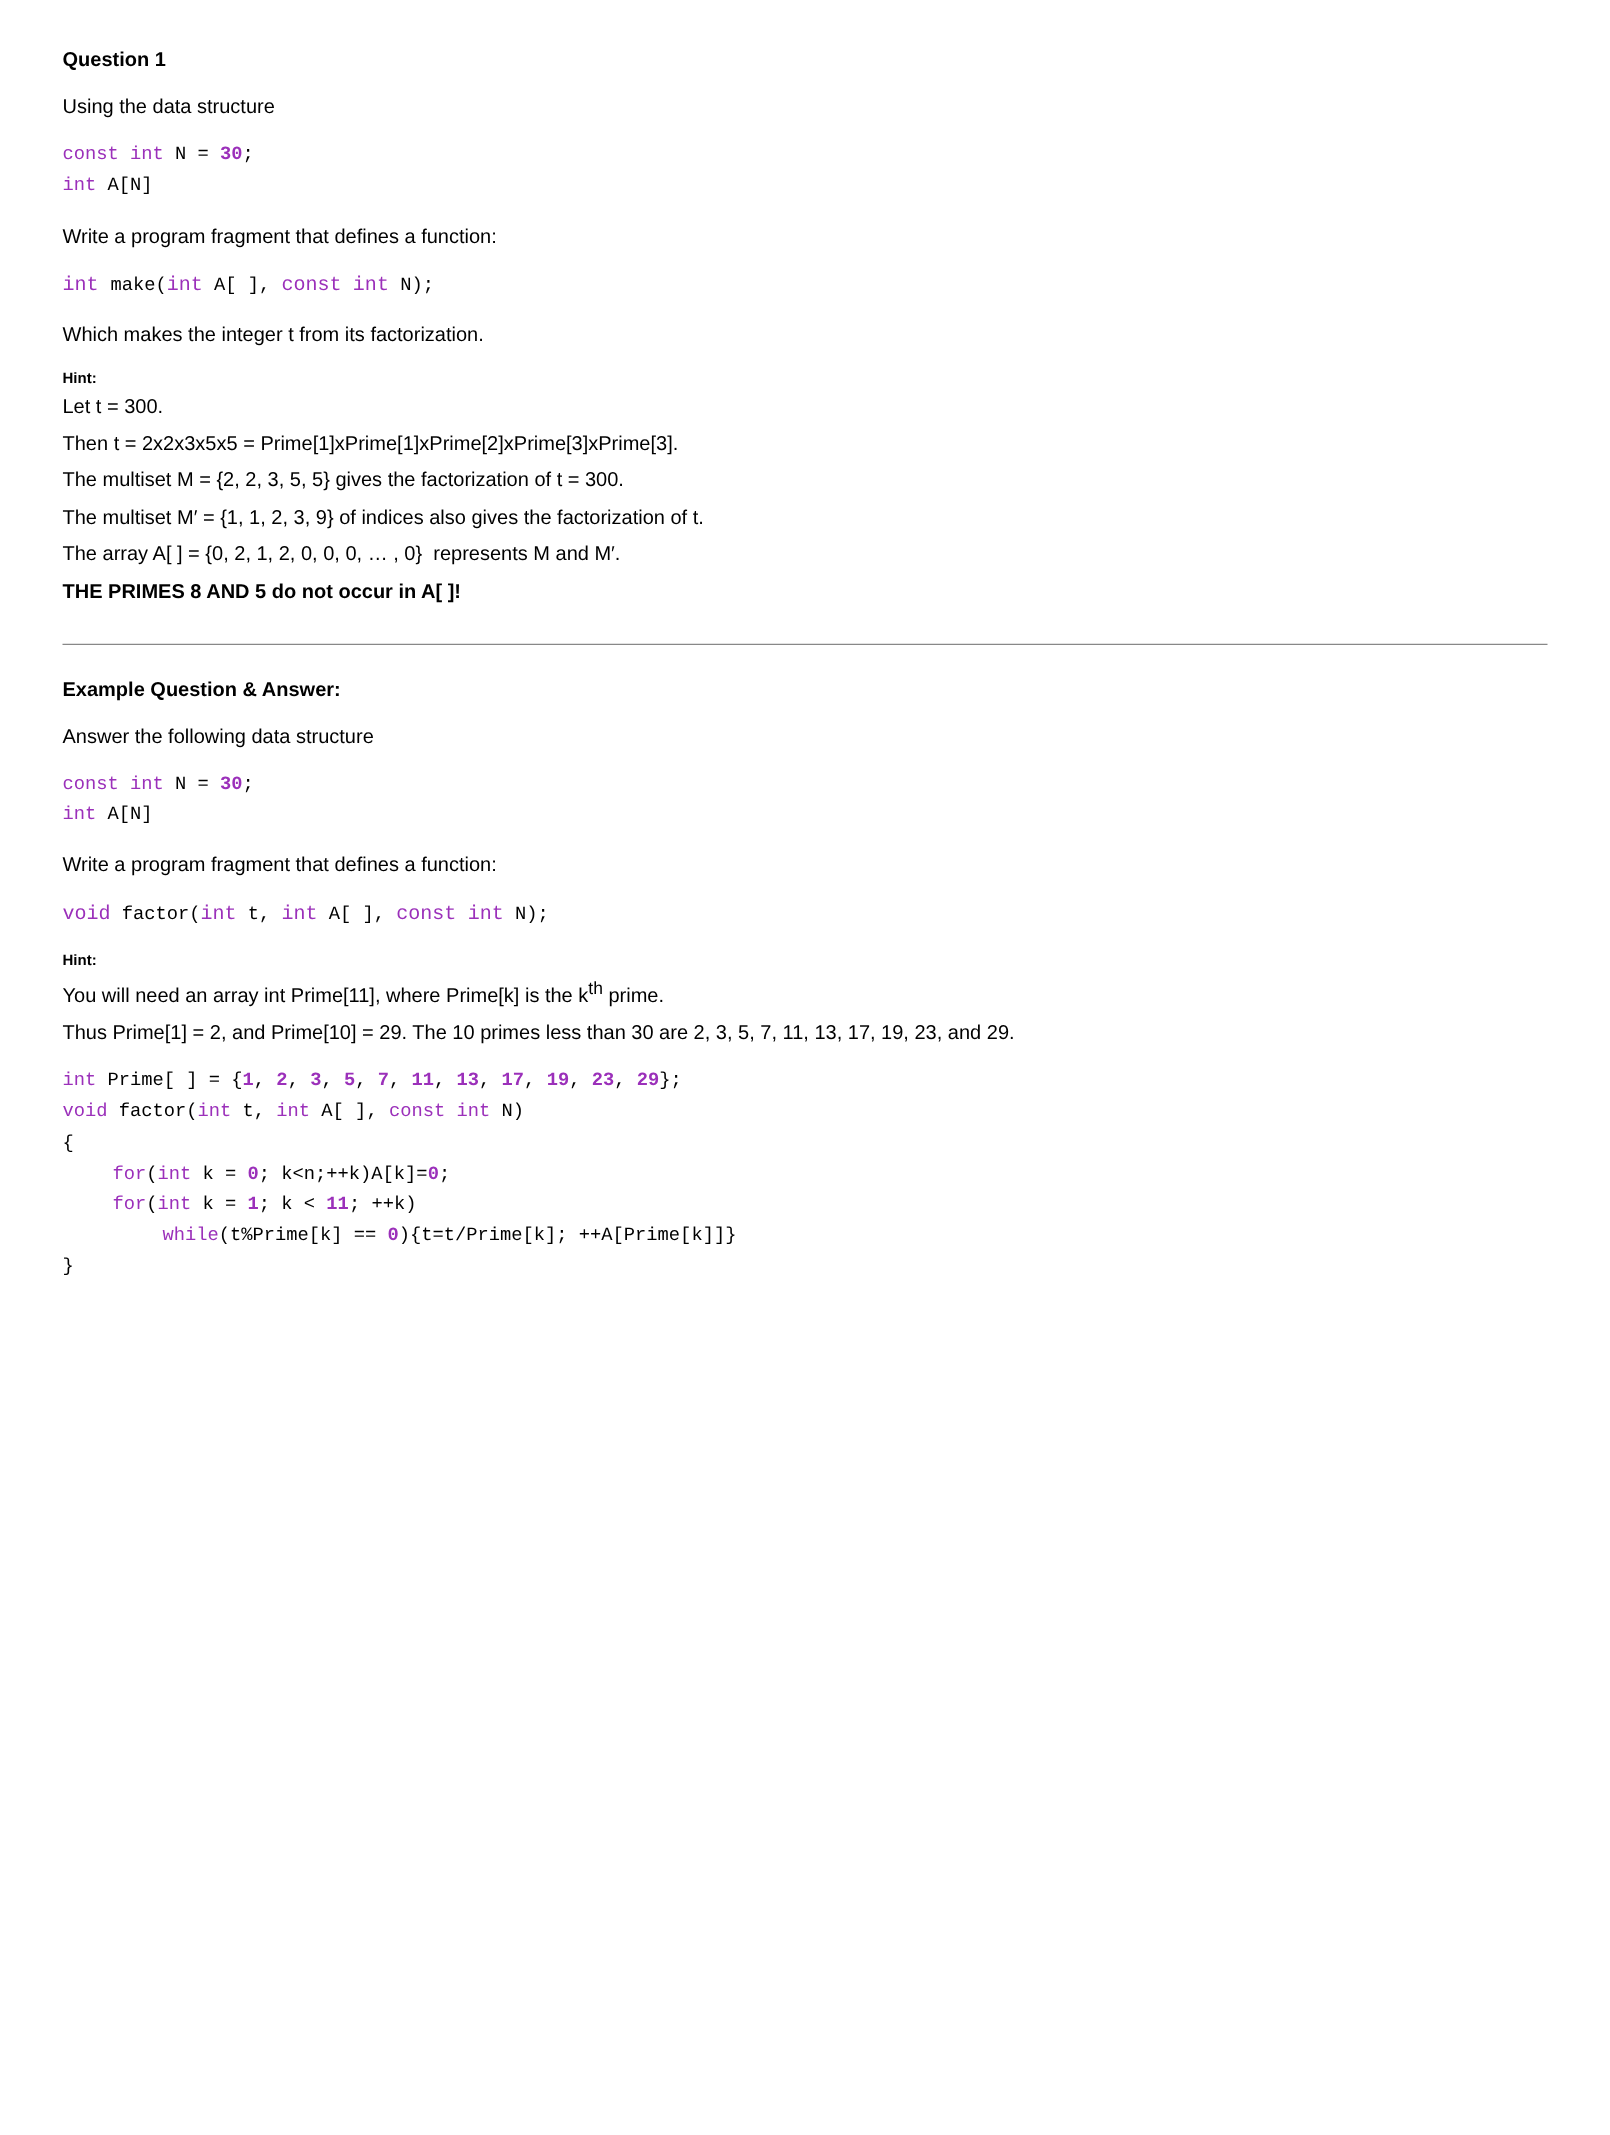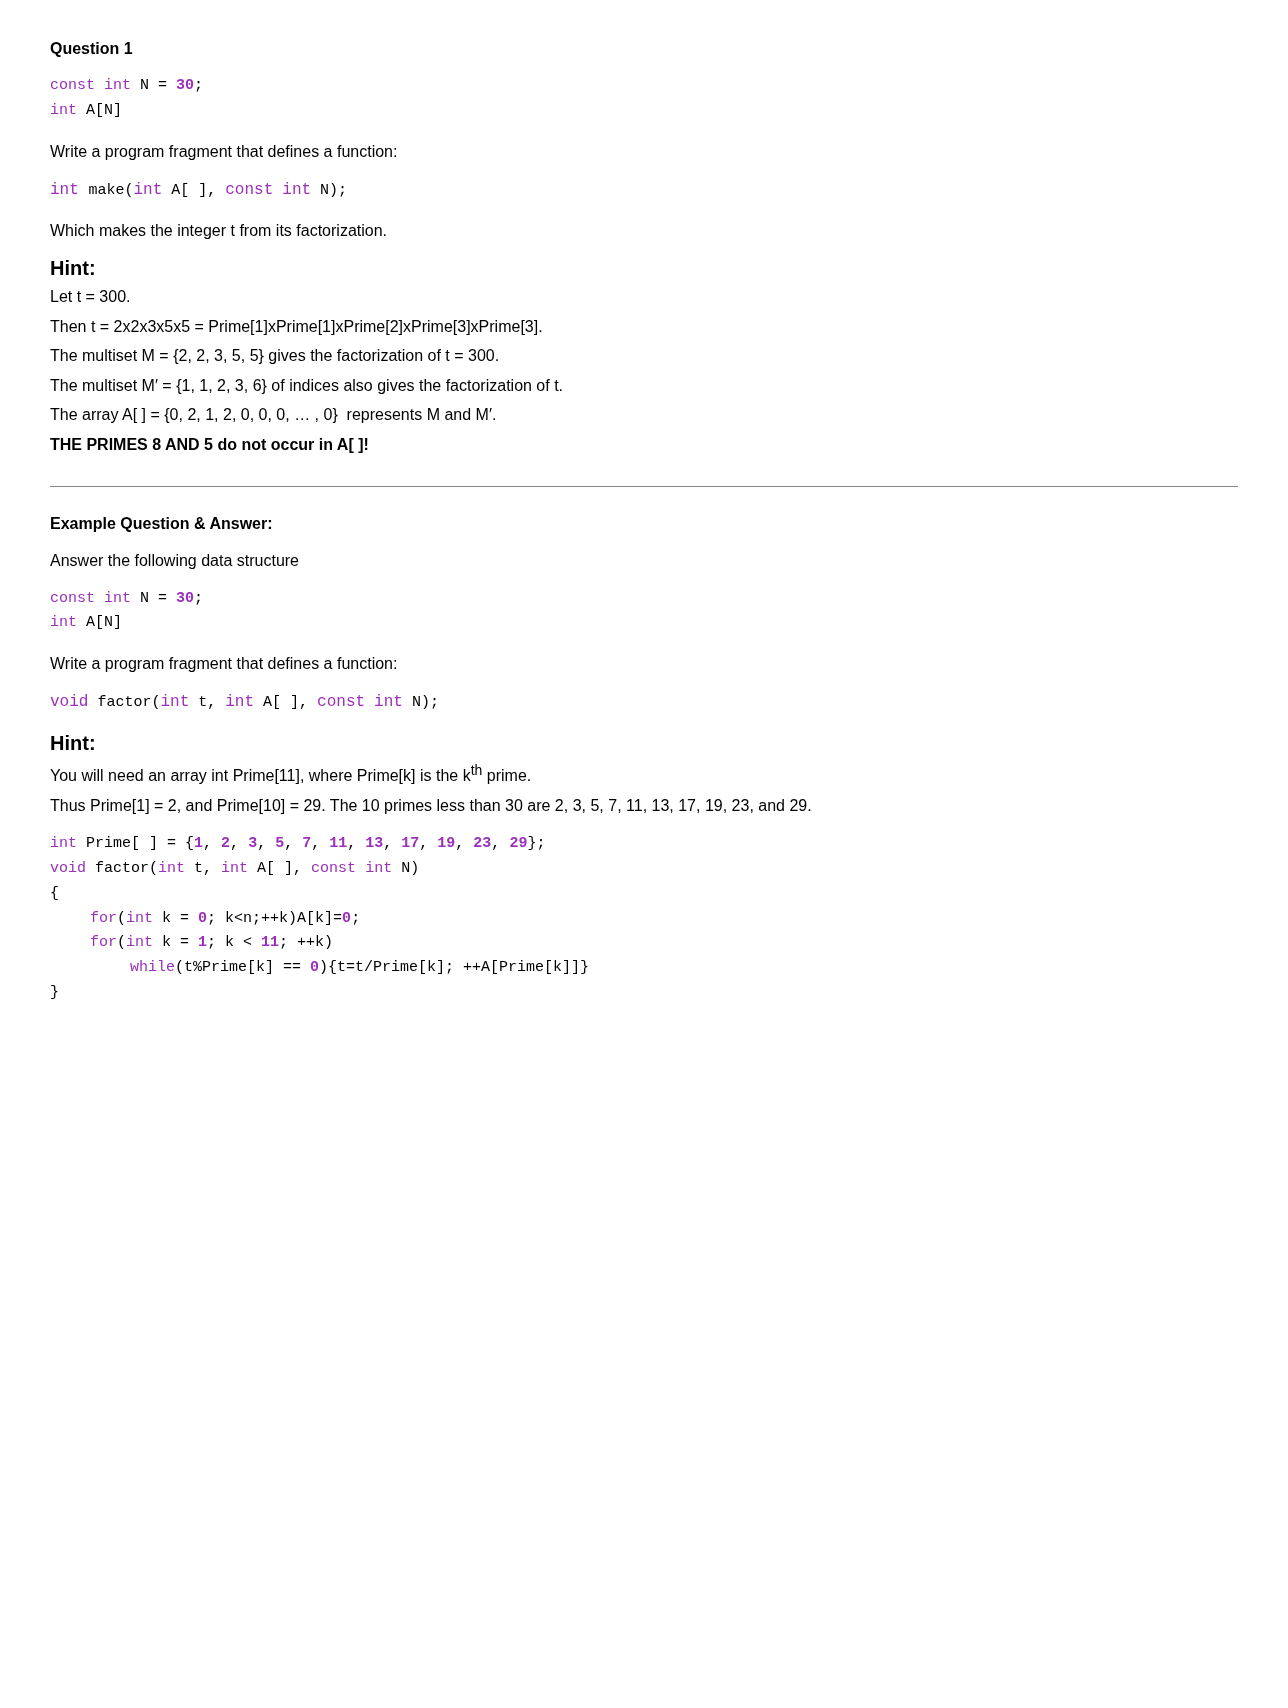--- a/index.html
+++ b/index.html
@@ -38,21 +38,21 @@
       color: #9b30ba;
       font-weight: normal;
       font-family: Liberation Mono, monospace;
     }
     .num {
       color: #9b30ba;
       font-weight: bold;
     }
     .hint-title {
       font-weight: bold;
-      font-size: 20px;
+      font-size: 12px;
       margin-bottom: 4px;
     }
     .hint-block {
       font-size: 16px;
       line-height: 1.6;
       margin-bottom: 14px;
     }
     .hint-block p {
       margin-bottom: 4px;
     }
@@ -84,40 +84,41 @@
     sup {
       font-size: 14px;
     }
   </style>
 </head>
 <body>
 
 <div class="section">
   <div class="question-title">Question 1</div>
 
+  <div class="normal-text">Using the data structure</div>
 
   <div class="code-block">
     <span class="code-line"><span class="kw">const</span> <span class="kw">int</span> N = <span class="num">30</span>;</span>
     <span class="code-line"><span class="kw">int</span> A[N]</span>
   </div>
 
   <div class="normal-text">Write a program fragment that defines a function:</div>
 
   <div class="code-block">
     <span class="kw">int</span> <span style="font-family:'Courier New',monospace; font-size:15px;"> make(</span><span class="kw">int</span><span style="font-family:'Courier New',monospace; font-size:15px;"> A[ ], </span><span class="kw">const</span><span style="font-family:'Courier New',monospace; font-size:15px;"> </span><span class="kw">int</span><span style="font-family:'Courier New',monospace; font-size:15px;"> N);</span>
   </div>
 
   <div class="normal-text">Which makes the integer t from its factorization.</div>
 
   <div class="hint-title">Hint:</div>
   <div class="hint-block">
     <p>Let t = 300.</p>
     <p>Then t = 2x2x3x5x5 = Prime[1]xPrime[1]xPrime[2]xPrime[3]xPrime[3].</p>
     <p>The multiset M = {2, 2, 3, 5, 5} gives the factorization of t = 300.</p>
-    <p>The multiset M′ = {1, 1, 2, 3, 6} of indices also gives the factorization of t.</p>
+    <p>The multiset M′ = {1, 1, 2, 3, 9} of indices also gives the factorization of t.</p>
     <p>The array A[ ] = {0, 2, 1, 2, 0, 0, 0, … , 0}&nbsp; represents M and M′.</p>
     <p class="bold-line">THE PRIMES 8 AND 5 do not occur in A[ ]!</p>
   </div>
 </div>
 
 <hr class="divider">
 
 <div class="section">
   <div class="question-title">Example Question &amp; Answer:</div>
 

